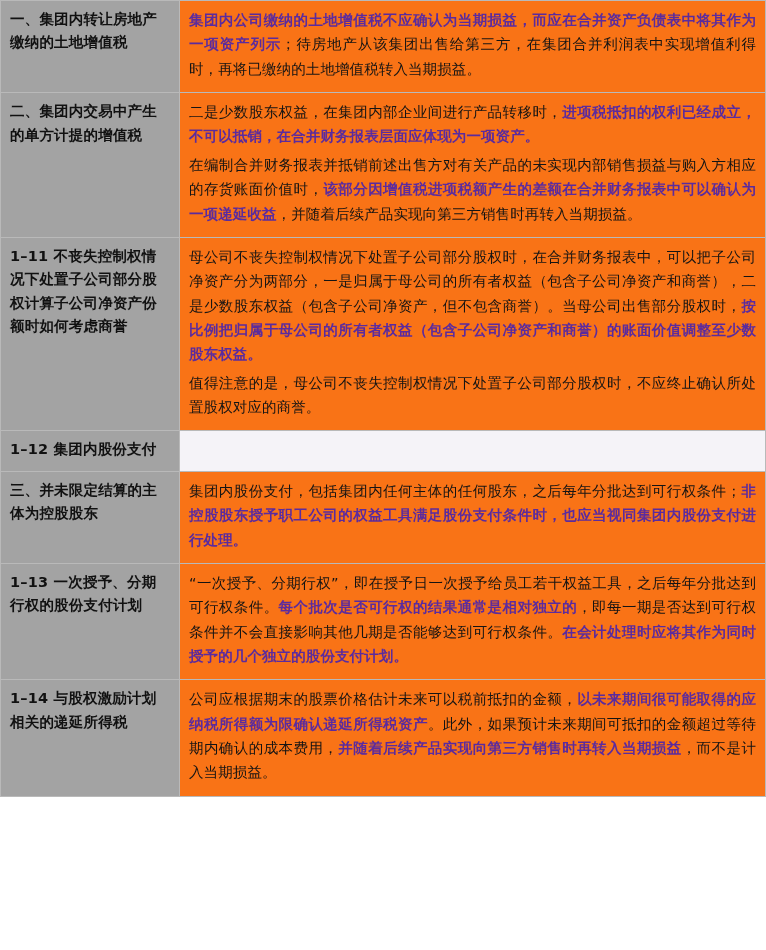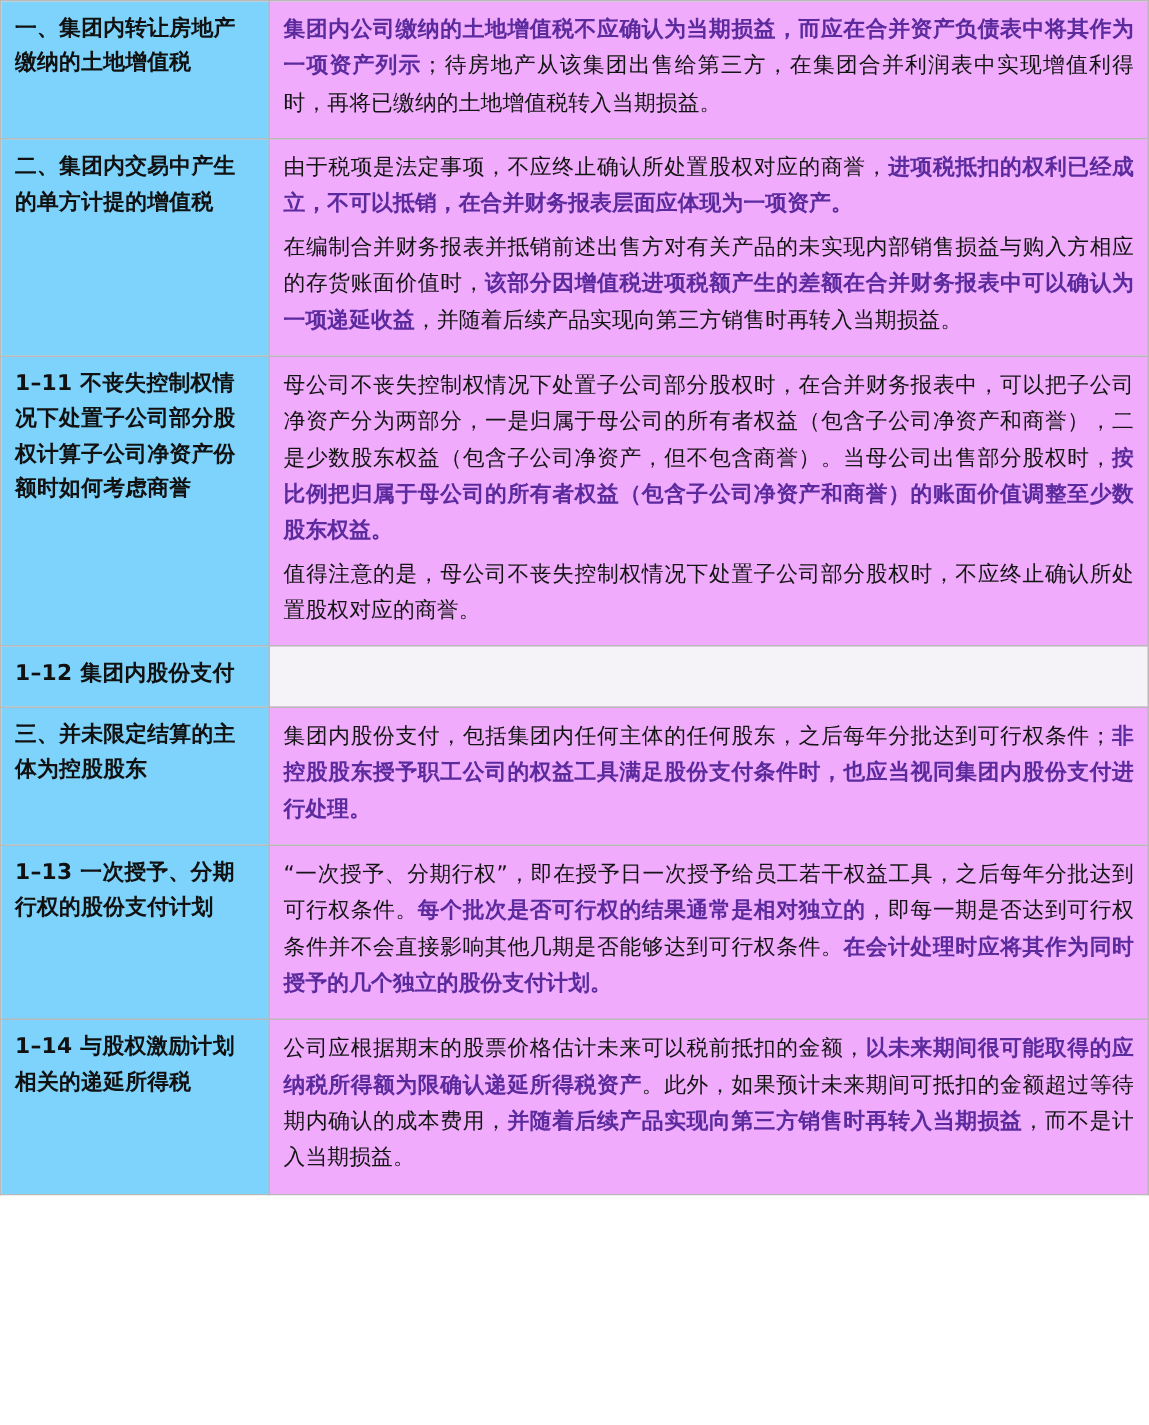--- a/index.html
+++ b/index.html
@@ -16,29 +16,29 @@
     width: 766px;
     table-layout: fixed;
   }
   table.doc-table td {
     vertical-align: top;
     border: 1px solid #b9b9b9;
     padding: 7px 9px 9px 9px;
   }
   td.label-cell {
     width: 160px;
-    background: #7dd3fc;
+    background: #a3a3a3;
     font-weight: bold;
     color: #111111;
     font-size: 14.5px;
     line-height: 1.62;
     letter-spacing: 0.2px;
   }
   td.body-cell {
-    background: #f0abfc;
+    background: #f97316;
     color: #141414;
     font-size: 14.5px;
     line-height: 1.68;
     letter-spacing: 0.1px;
   }
   td.body-cell p {
     margin: 0 0 2px 0;
     text-align: justify;
     text-justify: inter-ideograph;
   }
@@ -64,21 +64,21 @@
   <tbody>
       <tr>
         <td class="label-cell">一、集团内转让房地产缴纳的土地增值税</td>
         <td class="body-cell">
           <p><span class="hl">集团内公司缴纳的土地增值税不应确认为当期损益，而应在合并资产负债表中将其作为一项资产列示</span><span class="plain">；待房地产从该集团出售给第三方，在集团合并利润表中实现增值利得时，再将已缴纳的土地增值税转入当期损益。</span></p>
         </td>
       </tr>
       <tr>
         <td class="label-cell">二、集团内交易中产生的单方计提的增值税</td>
         <td class="body-cell">
-          <p><span class="plain">由于税项是法定事项，不应终止确认所处置股权对应的商誉，</span><span class="hl">进项税抵扣的权利已经成立，不可以抵销，在合并财务报表层面应体现为一项资产。</span></p>
+          <p><span class="plain">二是少数股东权益，在集团内部企业间进行产品转移时，</span><span class="hl">进项税抵扣的权利已经成立，不可以抵销，在合并财务报表层面应体现为一项资产。</span></p>
           <p><span class="plain">在编制合并财务报表并抵销前述出售方对有关产品的未实现内部销售损益与购入方相应的存货账面价值时，</span><span class="hl">该部分因增值税进项税额产生的差额在合并财务报表中可以确认为一项递延收益</span><span class="plain">，并随着后续产品实现向第三方销售时再转入当期损益。</span></p>
         </td>
       </tr>
       <tr>
         <td class="label-cell">1–11  不丧失控制权情况下处置子公司部分股权计算子公司净资产份额时如何考虑商誉</td>
         <td class="body-cell">
           <p><span class="plain">母公司不丧失控制权情况下处置子公司部分股权时，在合并财务报表中，可以把子公司净资产分为两部分，一是归属于母公司的所有者权益（包含子公司净资产和商誉），二是少数股东权益（包含子公司净资产，但不包含商誉）。当母公司出售部分股权时，</span><span class="hl">按比例把归属于母公司的所有者权益（包含子公司净资产和商誉）的账面价值调整至少数股东权益。</span></p>
           <p><span class="plain">值得注意的是，母公司不丧失控制权情况下处置子公司部分股权时，不应终止确认所处置股权对应的商誉。</span></p>
         </td>
       </tr>

